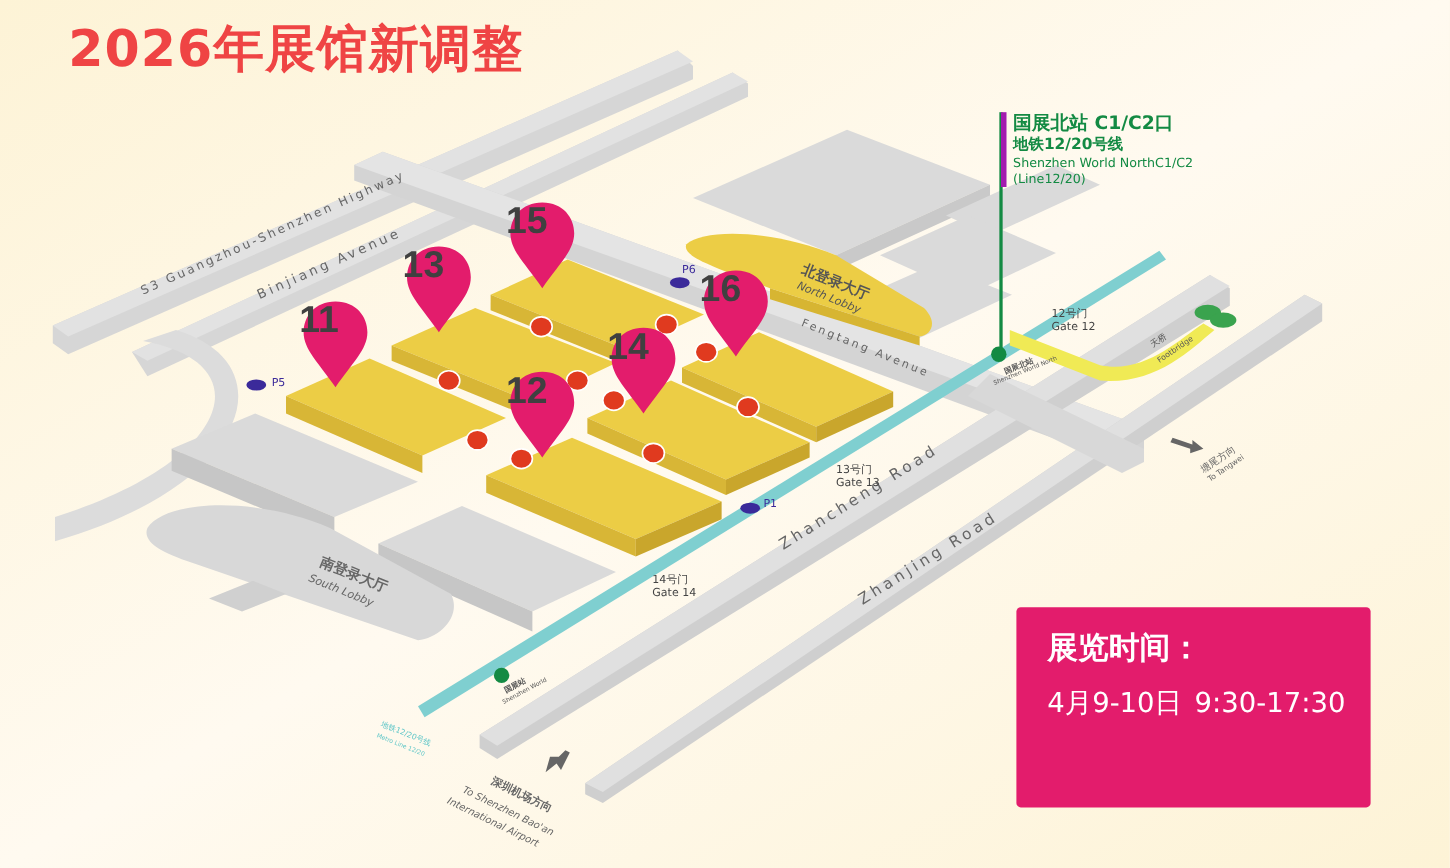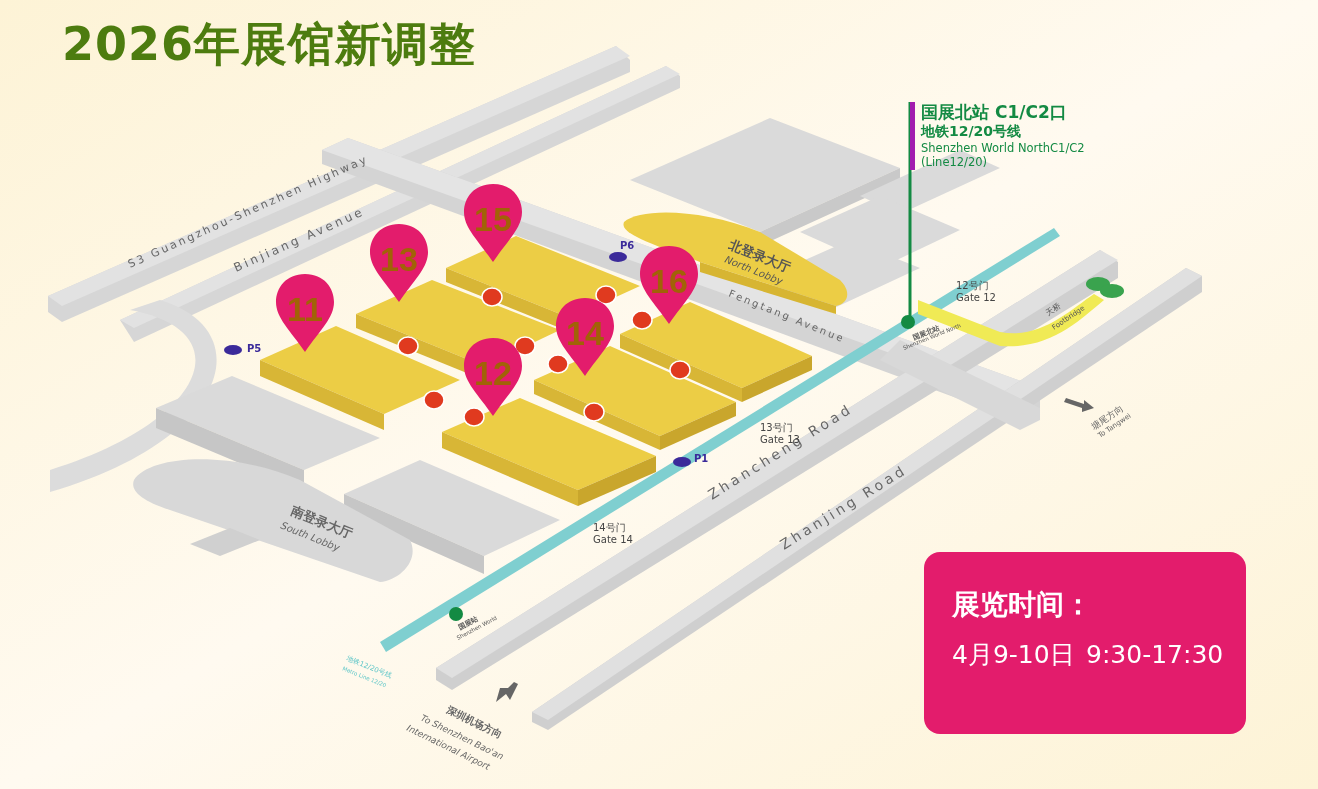--- a/index.html
+++ b/index.html
@@ -1,32 +1,32 @@
 <!DOCTYPE html>
 <html><head>
 <meta charset="utf-8">
 <style>
   html,body{margin:0;padding:0;}
   body{width:1318px;height:789px;overflow:hidden;background:#fdf8ea;position:relative;font-family:"DejaVu Sans","Liberation Sans",sans-serif;}
   #map{position:absolute;left:0;top:0;width:1318px;height:789px;}
-  .title{position:absolute;left:62px;top:14px;font-size:46px;font-weight:bold;color:#4d7c0f;letter-spacing:1px;font-family:"DejaVu Sans",sans-serif;}
+  .title{position:absolute;left:62px;top:14px;font-size:46px;font-weight:bold;color:#ef4444;letter-spacing:1px;font-family:"DejaVu Sans",sans-serif;}
   .metro-callout{position:absolute;left:910px;top:102px;border-left:5px solid #a21caf;padding-left:6px;color:#138a43;line-height:1.25;}
   .metro-callout .l1{font-size:17px;font-weight:bold;}
   .metro-callout .l2{font-size:14px;font-weight:bold;}
   .metro-callout .l3,.metro-callout .l4{font-size:11.5px;}
-  .hours{position:absolute;left:924px;top:552px;width:322px;height:182px;background:#e31c6c;border-radius:16px;color:#fff;box-sizing:border-box;padding:34px 0 0 28px;}
+  .hours{position:absolute;left:924px;top:552px;width:322px;height:182px;background:#e31c6c;border-radius:4px;color:#fff;box-sizing:border-box;padding:18px 0 0 28px;}
   .hours .h-title{font-size:28px;font-weight:bold;margin-bottom:14px;}
   .hours .row{font-size:25px;margin-bottom:14px;display:flex;align-items:center;}
   .hours .row .d{width:134px;}
   .pin{position:absolute;width:66px;height:82px;}
   .pin svg{position:absolute;left:0;top:0;}
-  .pin span{position:absolute;left:0;top:18px;width:66px;text-align:center;color:#a16207;font-size:34px;font-weight:bold;font-family:"Liberation Sans",sans-serif;}
+  .pin span{position:absolute;left:0;top:0;width:66px;color:#404040;font-size:34px;font-weight:bold;font-family:"Liberation Sans",sans-serif;}
   .lbl{position:absolute;white-space:nowrap;}
   .gate{font-size:10px;color:#444;line-height:1.15;}
-  .park{font-size:10px;color:#3b2a9a;font-weight:bold;}
+  .park{font-size:10px;color:#3b2a9a;}
 </style>
 </head>
 <body>
 
 <svg id="map" viewBox="0 0 1318 789" xmlns="http://www.w3.org/2000/svg">
   <defs>
     <linearGradient id="bg" x1="0" y1="0" x2="1" y2="1">
       <stop offset="0" stop-color="#fdf3d6"></stop>
       <stop offset="0.5" stop-color="#fffaf0"></stop>
       <stop offset="1" stop-color="#fdf3d6"></stop>

